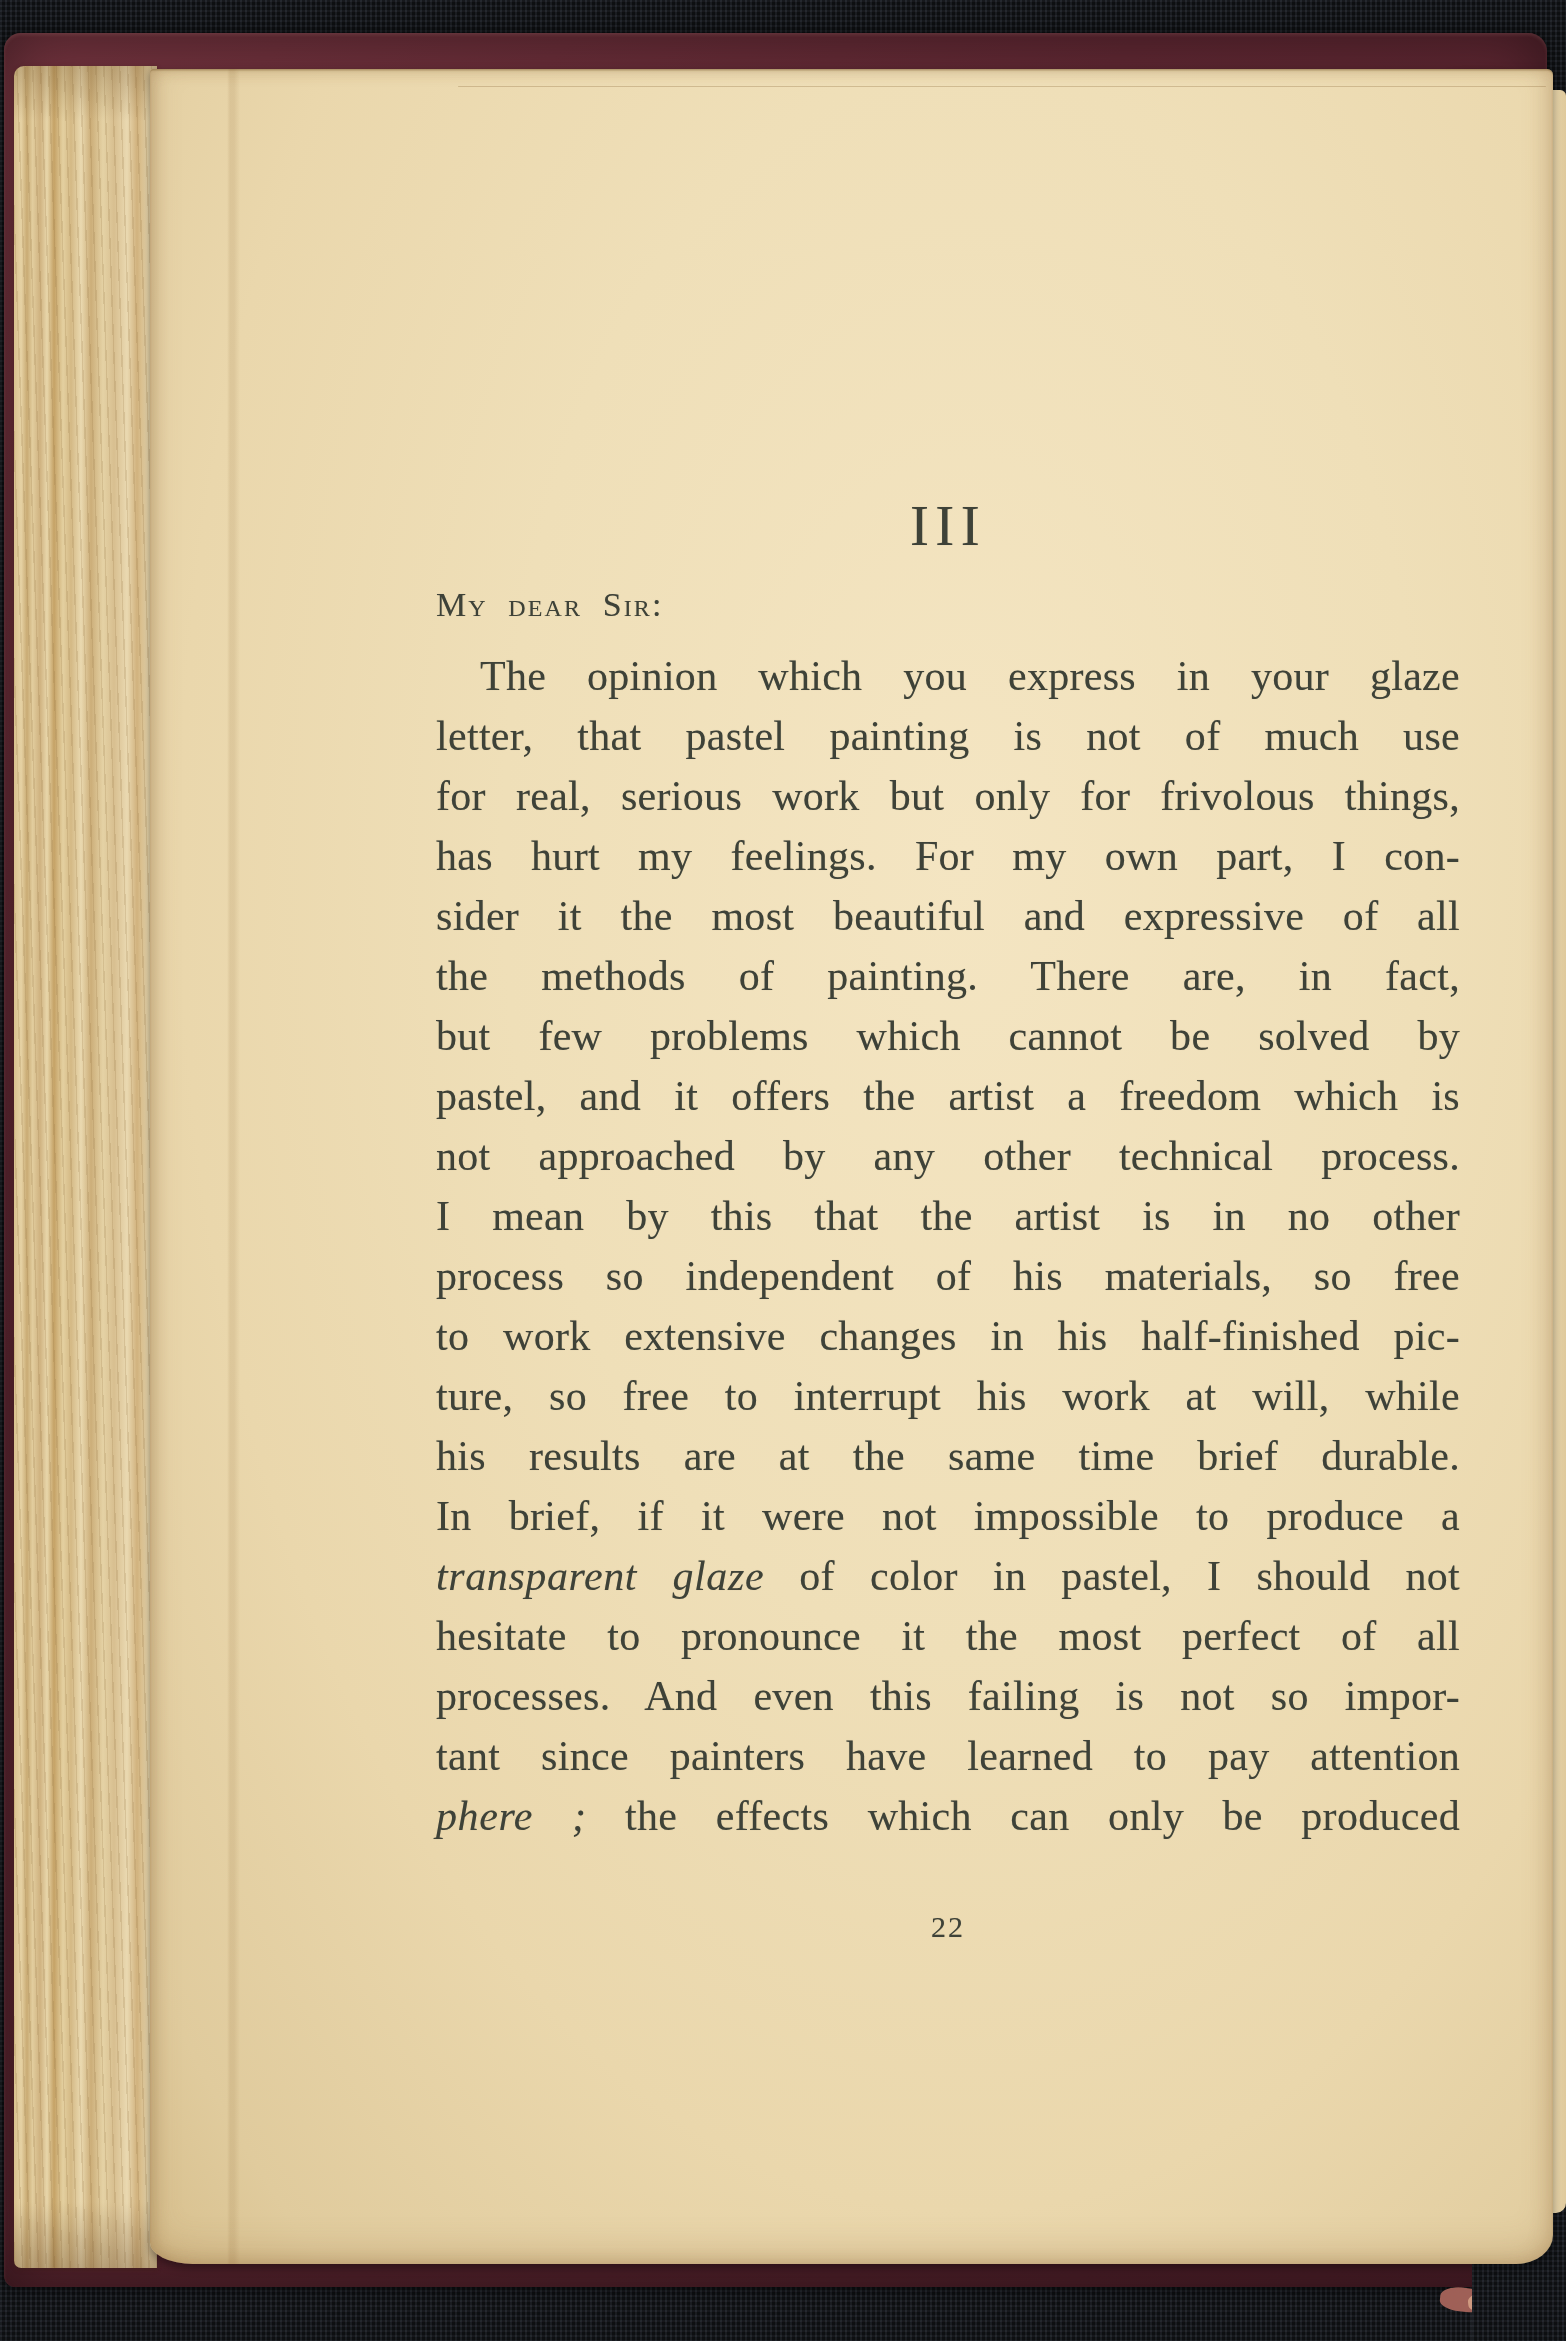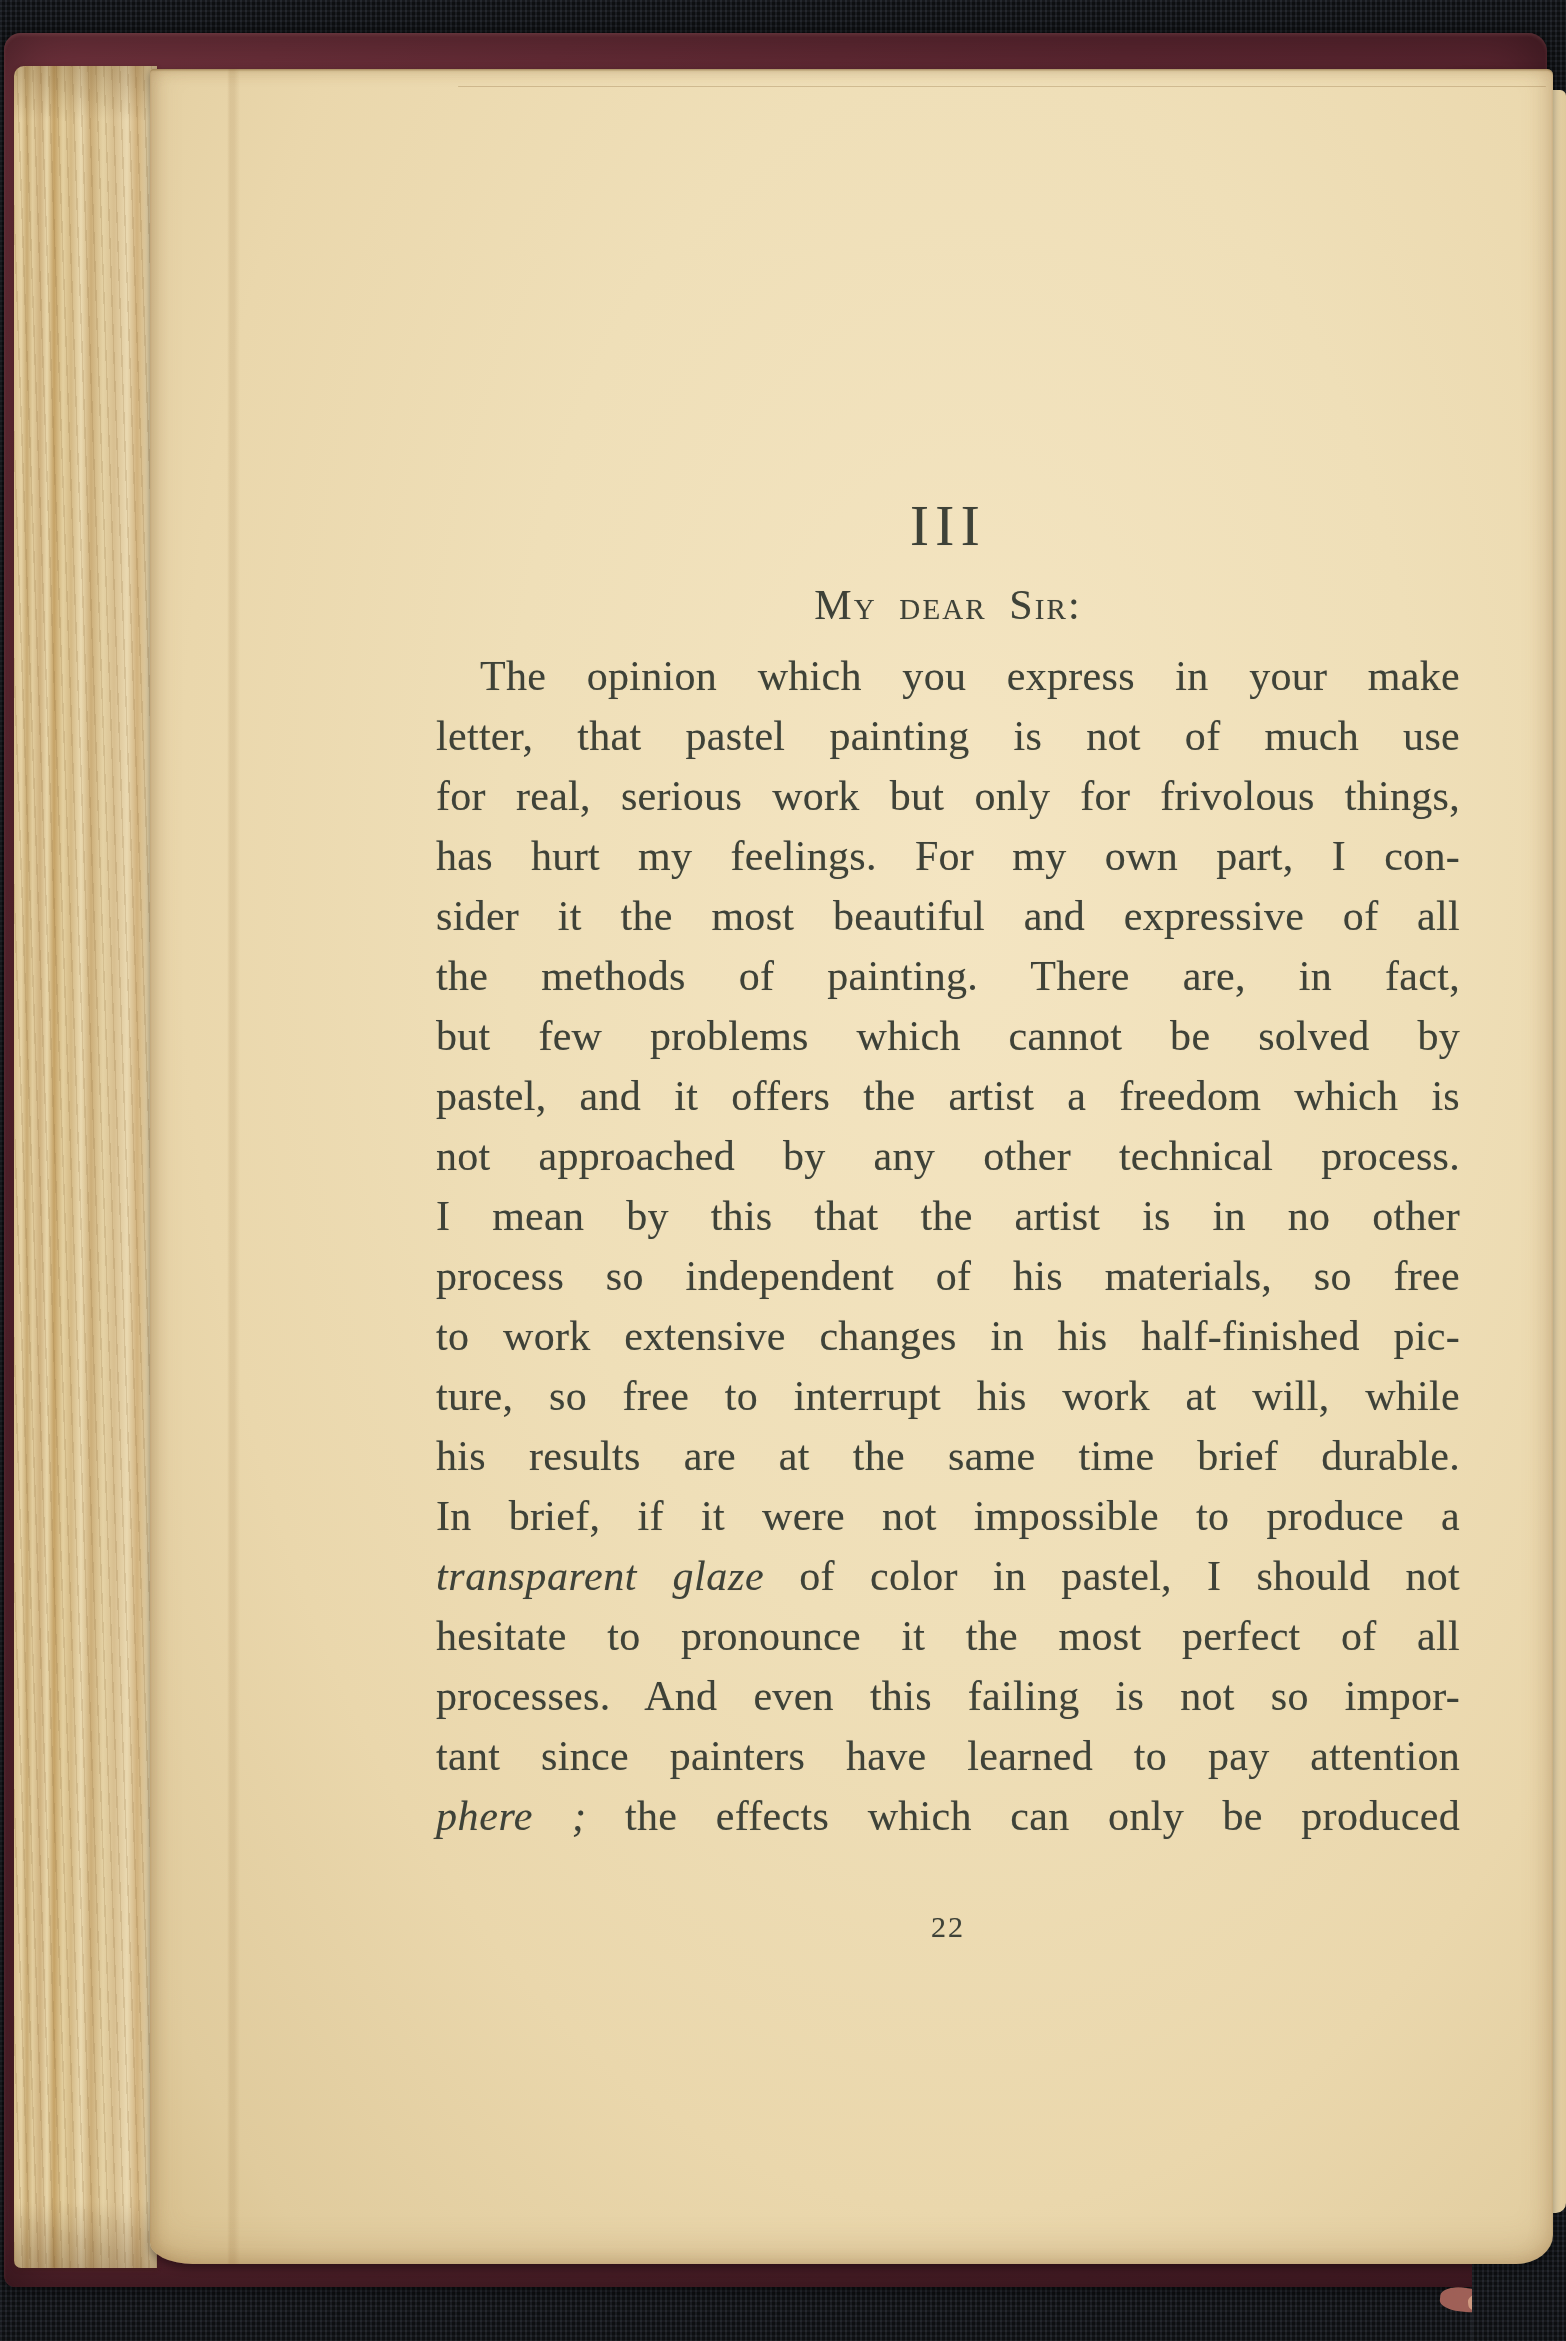--- a/index.html
+++ b/index.html
@@ -66,21 +66,21 @@
     position:absolute;left:308px;right:7.2px;top:17px;height:1.4px;
     background:rgba(140,105,60,0.30);border-radius:1.4px;
   }
   .ink{color:#3e4238;text-shadow:0 0 0.7px rgba(62,66,56,0.35);}
   .chapter{
     position:absolute;left:286px;top:427px;width:1024px;height:60px;line-height:60px;
     font-size:57px;letter-spacing:6.4px;text-align:center;
   }
   .salutation{
     position:absolute;left:286px;top:510px;width:1024px;height:52px;line-height:52px;
-    font-size:42px;font-variant:small-caps;letter-spacing:2.1px;word-spacing:10px;text-align:center;
+    font-size:34px;font-variant:small-caps;letter-spacing:2.1px;word-spacing:10px;
   }
   .body{
     position:absolute;left:286px;top:577px;width:1024px;
     font-size:42px;line-height:60px;letter-spacing:0.3px;
   }
   .body .line{text-align:justify;text-align-last:justify;white-space:nowrap;}
   .body .line.indent{padding-left:44px;}
   .body em{font-style:italic;letter-spacing:0.6px;}
   .pagenum{
     position:absolute;left:286px;top:1841px;width:1024px;height:34px;line-height:34px;
@@ -104,21 +104,21 @@
 
   <div class="right-edge"></div>
 
   <div class="stack"></div>
 
   <div class="page">
     <div class="under-line"></div>
     <div class="chapter ink">III</div>
     <div class="salutation ink">My dear Sir:</div>
     <div class="body ink">
-        <div class="line indent">The opinion which you express in your make</div>
+        <div class="line indent">The opinion which you express in your glaze</div>
         <div class="line">letter, that pastel painting is not of much use</div>
         <div class="line">for real, serious work but only for frivolous things,</div>
         <div class="line">has hurt my feelings.  For my own part, I con-</div>
         <div class="line">sider it the most beautiful and expressive of all</div>
         <div class="line">the methods of painting.  There are, in fact,</div>
         <div class="line">but few problems which cannot be solved by</div>
         <div class="line">pastel, and it offers the artist a freedom which is</div>
         <div class="line">not approached by any other technical process.</div>
         <div class="line">I mean by this that the artist is in no other</div>
         <div class="line">process so independent of his materials, so free</div>

